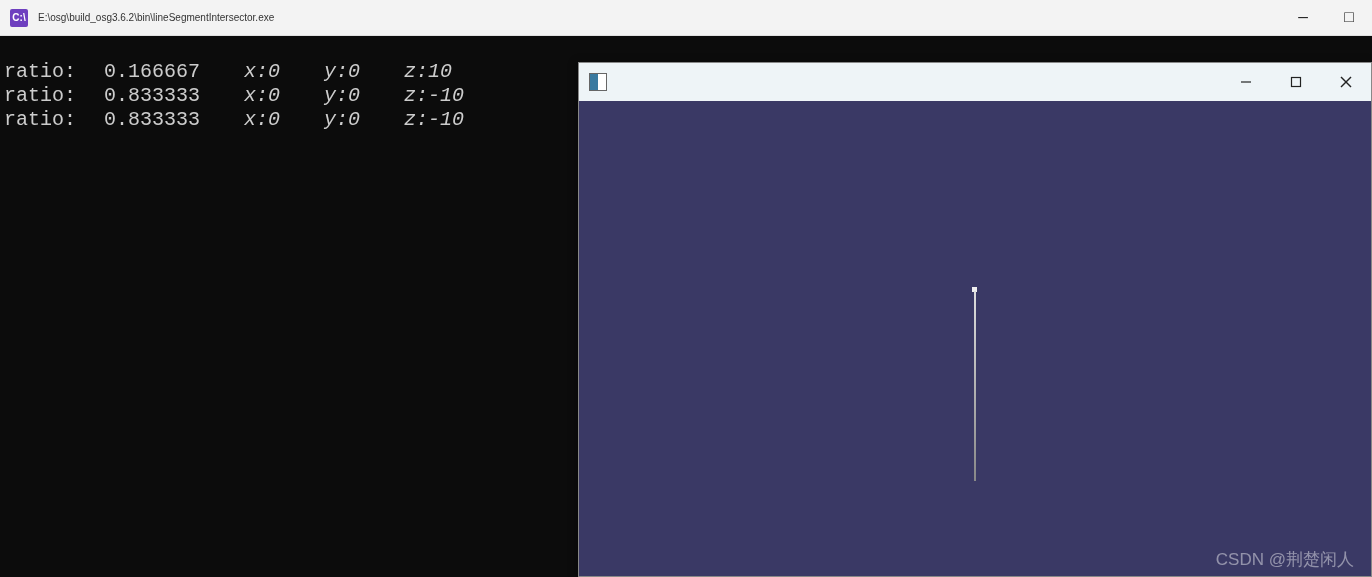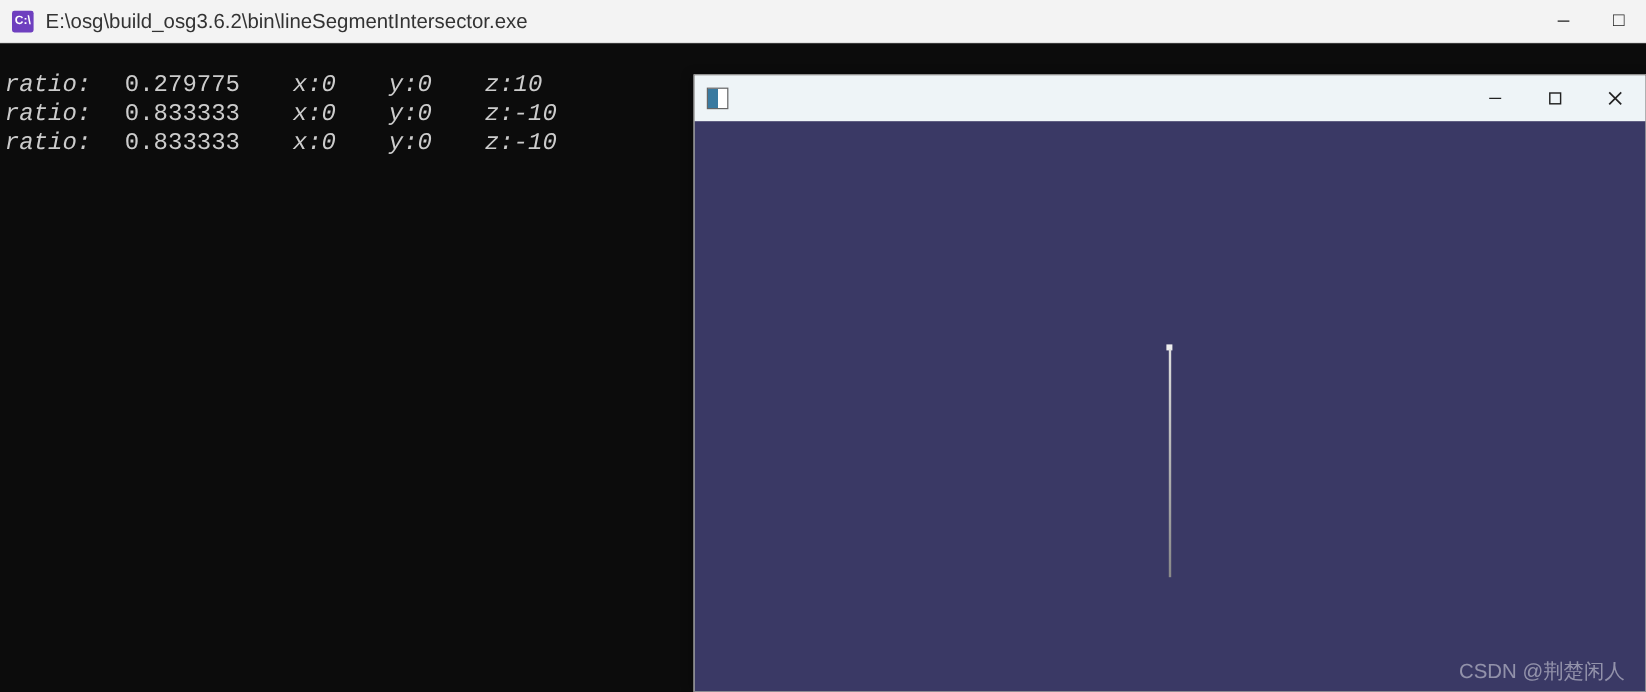--- a/index.html
+++ b/index.html
@@ -41,21 +41,21 @@
       align-items: center;
       justify-content: center;
       color: #fff;
       font-size: 10px;
       font-family: Arial, sans-serif;
       font-weight: bold;
       margin-right: 10px;
     }
     .console-title {
       color: #333;
-      font-size: 17px;
+      font-size: 10px;
       font-family: "Segoe UI", Arial, sans-serif;
       flex: 1;
     }
     .console-titlebar-controls {
       display: flex;
       align-items: center;
       height: 100%;
     }
     .console-ctl {
       width: 46px;
@@ -67,21 +67,21 @@
     }
     .console-body {
       background: #0c0c0c;
       color: #ccc;
       font-size: 20px;
       line-height: 24px;
       padding-left: 4px;
       height: calc(100% - 36px);
       white-space: pre;
     }
-    .console-body span.col-ratio { display: inline-block; width: 100px; font-style: italic; }
+    .console-body span.col-ratio { display: inline-block; width: 100px; }
     .console-body span.col-val   { display: inline-block; width: 140px; }
     .console-body span.col-xy    { display: inline-block; width: 80px; font-style: italic; }
     .console-body span.col-z     { display: inline-block; font-style: italic; }
     
     .viewer-window {
       position: absolute;
       top: 62px;
       left: 578px;
       width: 794px;
       height: 515px;
@@ -158,21 +158,21 @@
 <div class="console-window">
   <div class="console-titlebar">
     <div class="console-icon">C:\</div>
     <div class="console-title">E:\osg\build_osg3.6.2\bin\lineSegmentIntersector.exe</div>
     <div class="console-titlebar-controls">
       <div class="console-ctl">—</div>
       <div class="console-ctl">□</div>
     </div>
   </div>
   <div class="console-body">
-<span class="col-ratio">ratio:</span><span class="col-val">0.279775</span><span class="col-xy">x:0</span><span class="col-xy">y:0</span><span class="col-z">z:10</span>
+<span class="col-ratio">ratio:</span><span class="col-val">0.166667</span><span class="col-xy">x:0</span><span class="col-xy">y:0</span><span class="col-z">z:10</span>
 <span class="col-ratio">ratio:</span><span class="col-val">0.833333</span><span class="col-xy">x:0</span><span class="col-xy">y:0</span><span class="col-z">z:-10</span>
 <span class="col-ratio">ratio:</span><span class="col-val">0.833333</span><span class="col-xy">x:0</span><span class="col-xy">y:0</span><span class="col-z">z:-10</span>
   </div>
 </div>
 
 <div class="viewer-window">
   <div class="viewer-titlebar">
     <div class="viewer-icon"></div>
     <div class="viewer-titlebar-spacer"></div>
     <div class="viewer-controls">

